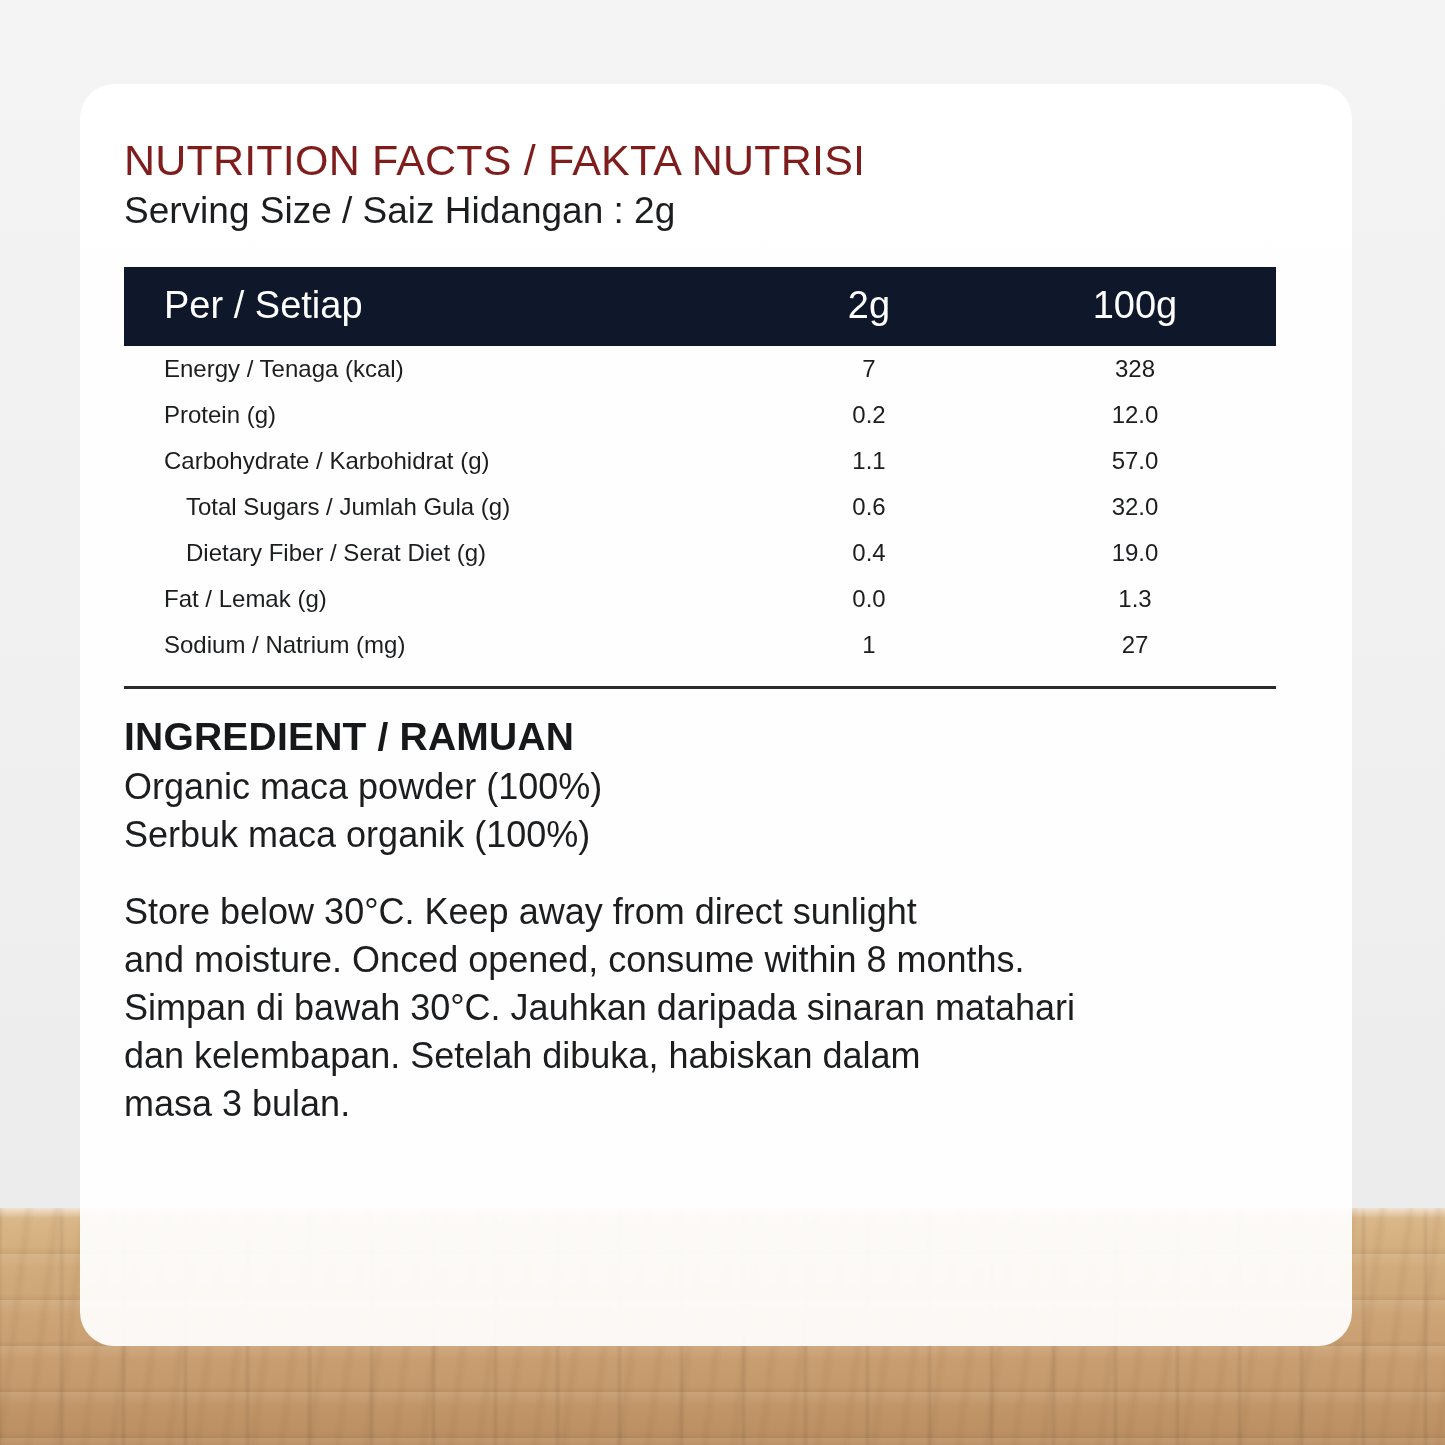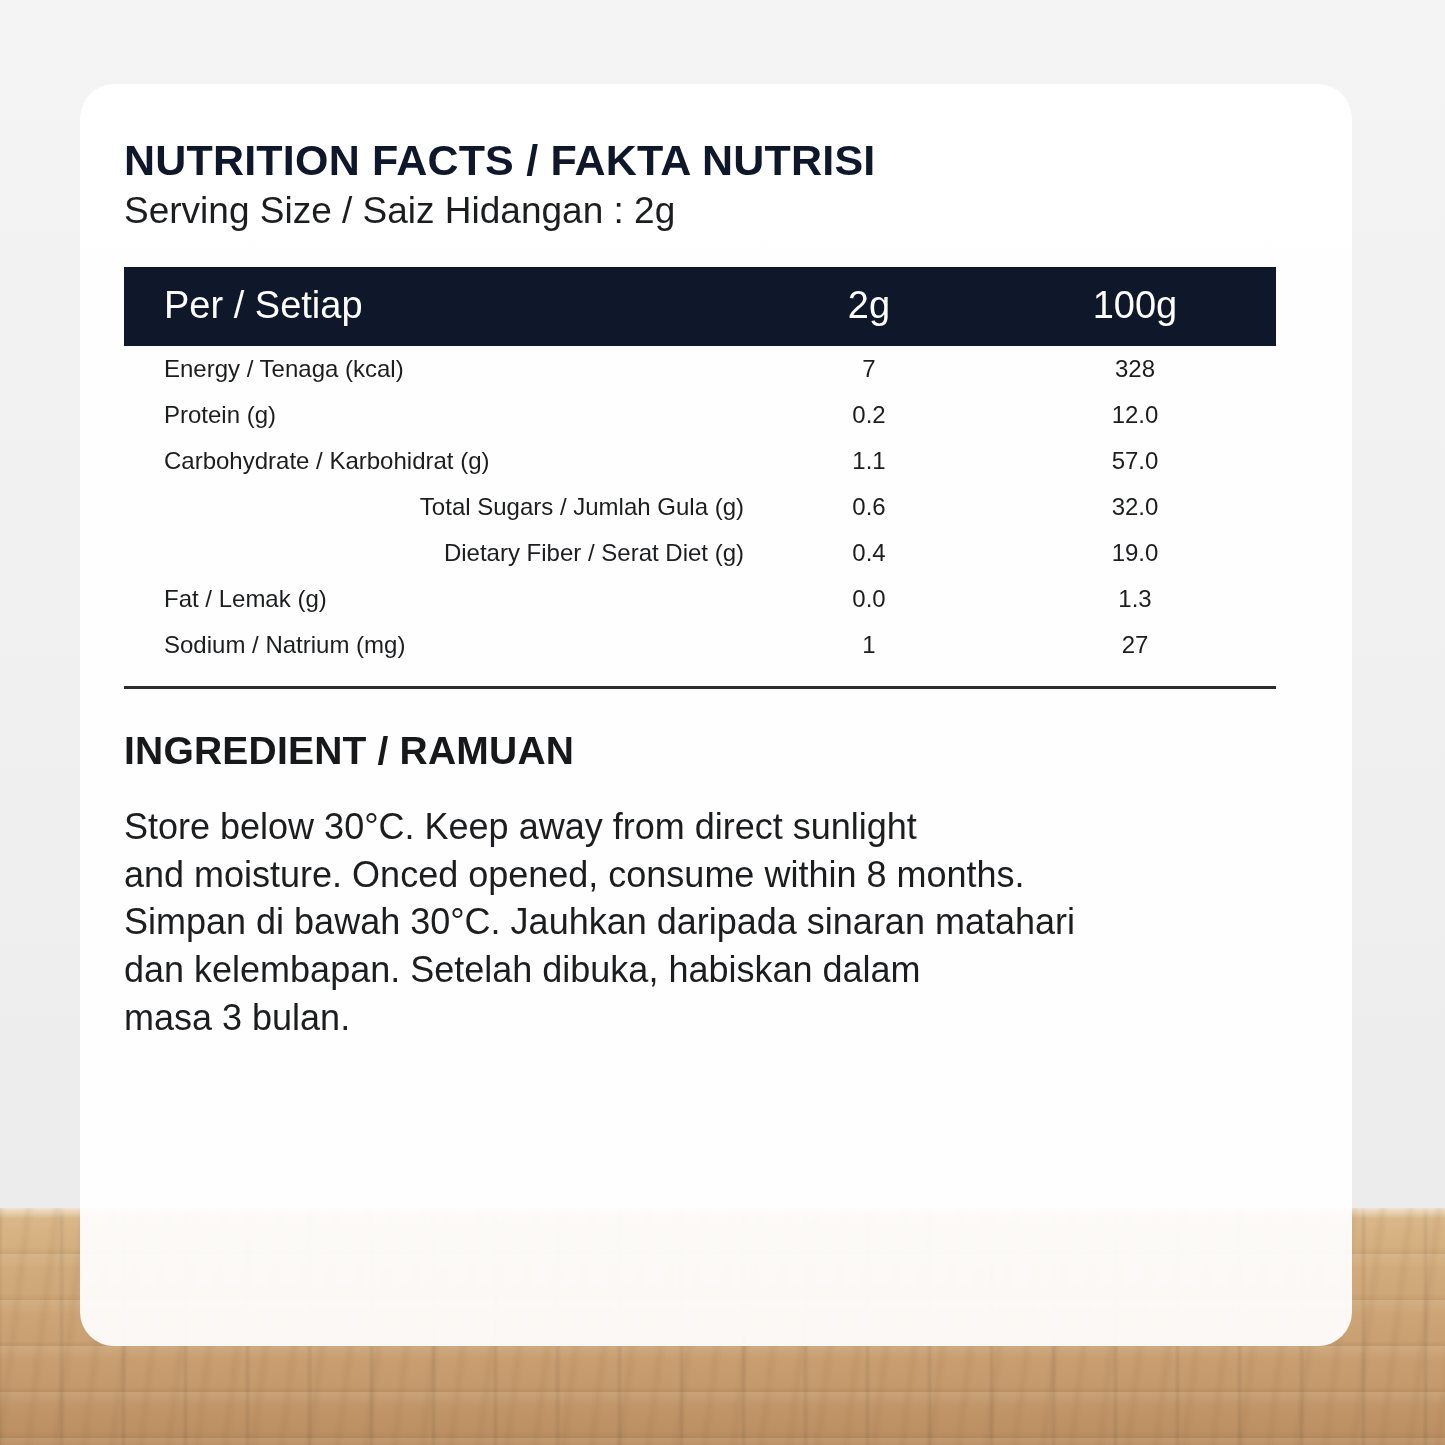--- a/index.html
+++ b/index.html
@@ -53,23 +53,23 @@
     position: absolute;
     left: 80px; top: 84px;
     width: 1272px; height: 1262px;
     background: rgba(255,255,255,0.93);
     border-radius: 34px;
     padding: 52px 44px 0 44px;
   }
 
   .title {
     font-size: 43px;
-    font-weight: bold;
+    font-weight: normal;
     letter-spacing: 0.2px;
-    color: #0f172a;
+    color: #7f1d1d;
     line-height: 1.12;
   }
   .sub-line {
     font-size: 37px;
     color: #1c1d1f;
     line-height: 1.15;
     margin-top: 6px;
   }
 
   
@@ -97,35 +97,34 @@
     padding: 9px 0 9px 0;
     text-align: center;
     border: none;
   }
   .nutri-table tbody td.col-name {
     text-align: left;
     padding-left: 40px;
   }
   .nutri-table tbody td.col-name.indent {
     padding-left: 62px;
-    text-align: right;
   }
   .col-w-name { width: 620px; }
   .col-w-a { width: 250px; }
   .col-w-b { width: 282px; }
 
   .divider {
     width: 1152px;
     height: 3px;
     background: #2b2b2b;
     margin-top: 18px;
   }
 
   
-  .section { margin-top: 40px; }
+  .section { margin-top: 26px; }
   .section-title {
     font-size: 39px;
     font-weight: bold;
     color: #17181a;
     letter-spacing: 0.2px;
   }
   .section-body {
     font-size: 36px;
     color: #1c1d1f;
     line-height: 1.33;
@@ -195,20 +194,24 @@
         <td>1</td>
         <td>27</td>
       </tr>
     </tbody>
   </table>
 
   <div class="divider"></div>
 
   <div class="section">
     <div class="section-title">INGREDIENT / RAMUAN</div>
+    <div class="section-body">
+      <div>Organic maca powder (100%)</div>
+      <div>Serbuk maca organik (100%)</div>
+    </div>
   </div>
 
   <div class="section storage">
     <div class="section-body">
       <div>Store below 30°C. Keep away from direct sunlight</div>
       <div>and moisture. Onced opened, consume within 8 months.</div>
       <div>Simpan di bawah 30°C. Jauhkan daripada sinaran matahari</div>
       <div>dan kelembapan. Setelah dibuka, habiskan dalam</div>
       <div>masa 3 bulan.</div>
     </div>

